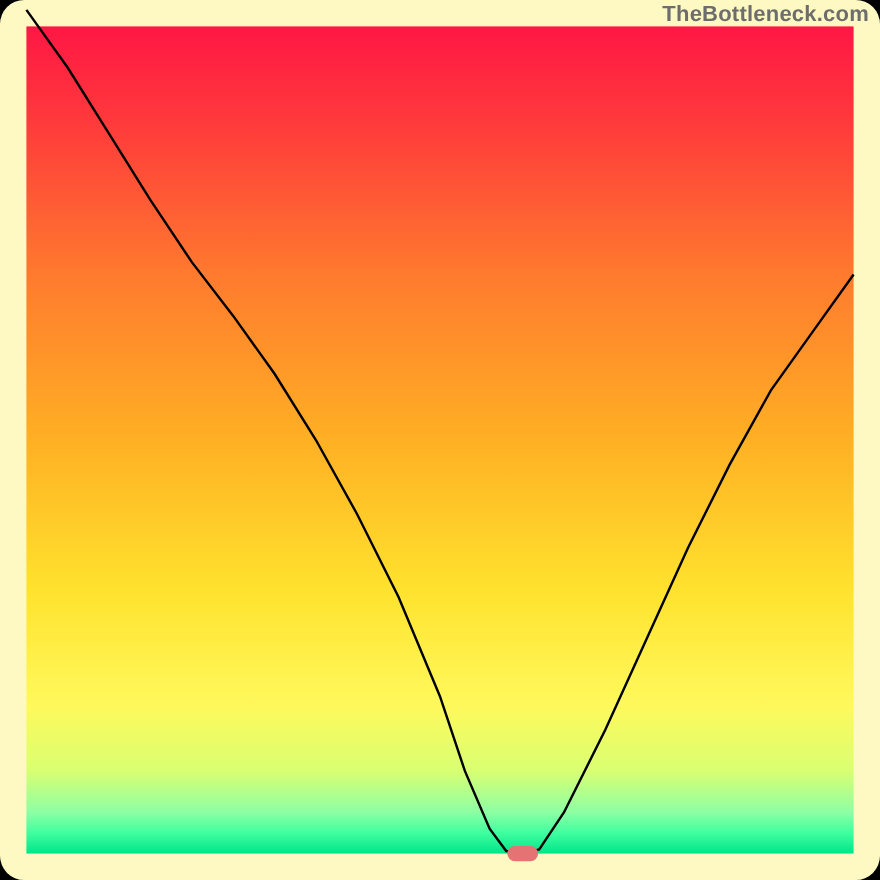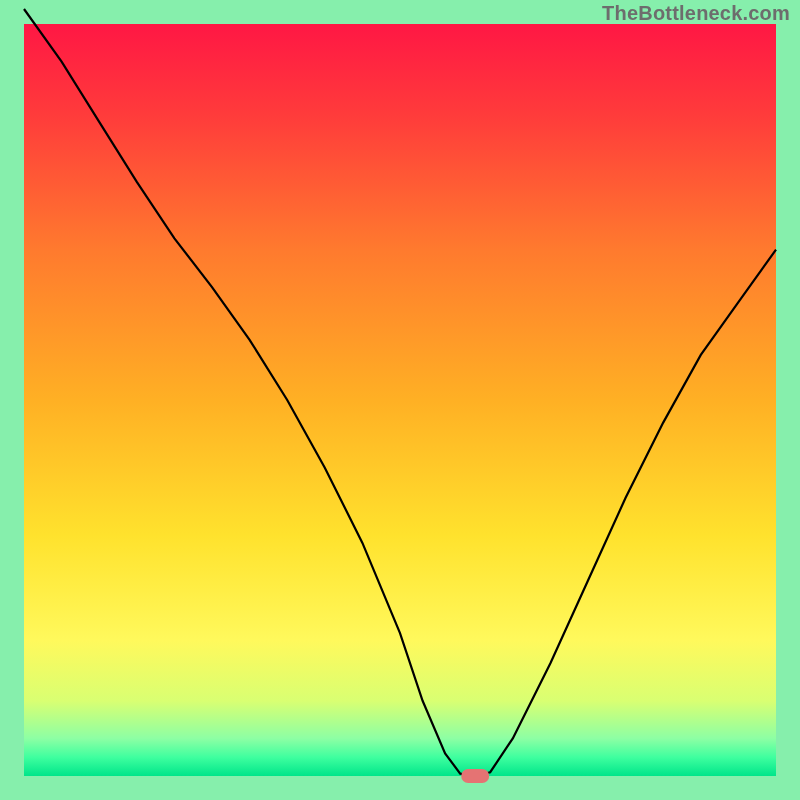--- a/index.html
+++ b/index.html
@@ -7,21 +7,22 @@
     padding: 0;
     width: 800px;
     height: 800px;
     background: #000;
     overflow: hidden;
   }
   .frame {
     position: relative;
     width: 800px;
     height: 800px;
-    background: #86efac;
+    background: #fef9c3;
+    border-radius: 22px;
   }
   .watermark {
     position: absolute;
     top: 2px;
     right: 10px;
     font-family: Arial, Helvetica, sans-serif;
     font-size: 20px;
     font-weight: 600;
     color: #6d6d6d;
     letter-spacing: 0.2px;

